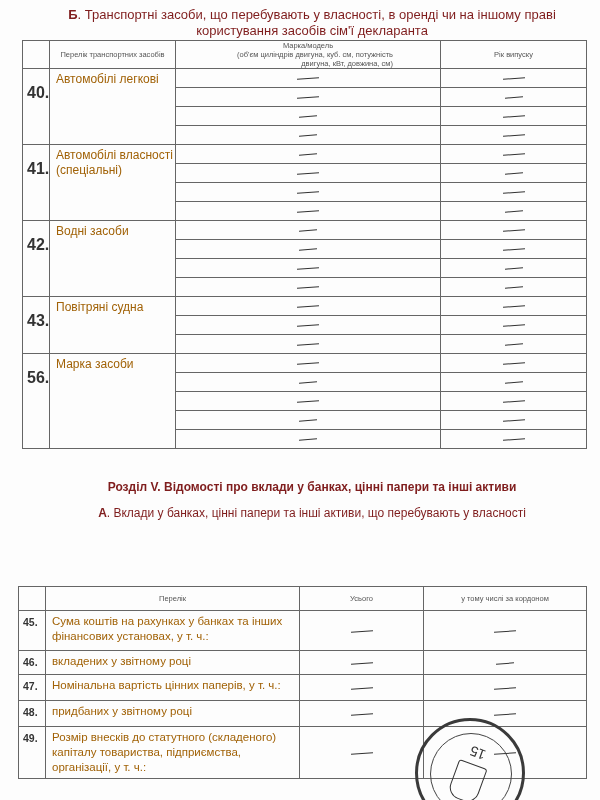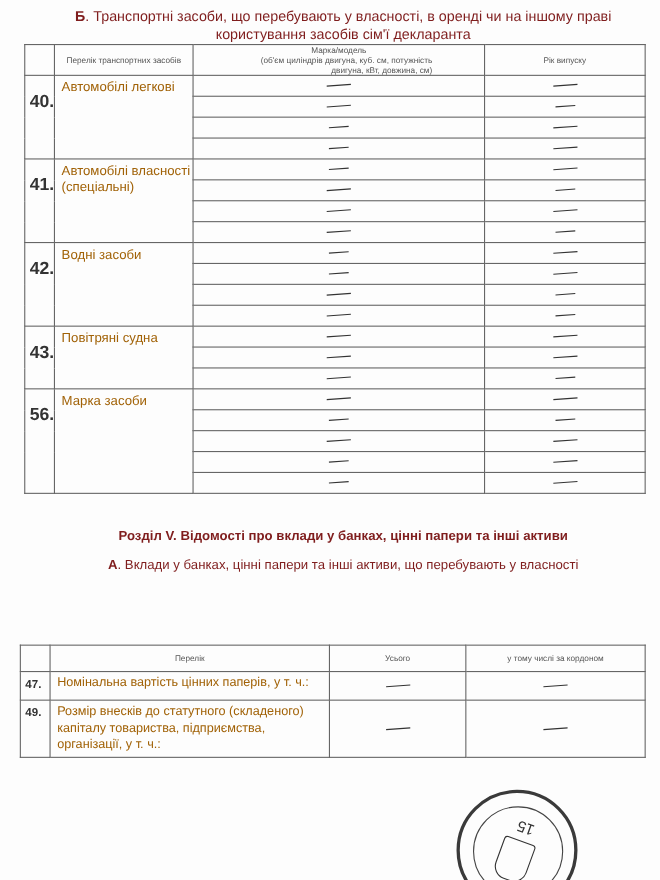--- a/index.html
+++ b/index.html
@@ -174,23 +174,41 @@
       <col style="width:124px">
       <col style="width:163px">
     </colgroup>
   <tbody>
       <tr style="height:24px;">
     <th></th>
     <th>Перелік</th>
     <th>Усього</th>
     <th>у тому числі за кордоном</th>
   </tr>
+  <tr style="height:40px;">
+    <td class="num">45.</td>
+    <td class="lbl">Сума коштів на рахунках у банках та інших фінансових установах, у т. ч.:</td>
+    <td class="val"><span class="dash"></span></td>
+    <td class="val"><span class="dash"></span></td>
+  </tr>
+  <tr style="height:24px;">
+    <td class="num">46.</td>
+    <td class="lbl">вкладених у звітному році</td>
+    <td class="val"><span class="dash"></span></td>
+    <td class="val"><span class="dash short"></span></td>
+  </tr>
   <tr style="height:26px;">
     <td class="num">47.</td>
     <td class="lbl">Номінальна вартість цінних паперів, у т. ч.:</td>
+    <td class="val"><span class="dash"></span></td>
+    <td class="val"><span class="dash"></span></td>
+  </tr>
+  <tr style="height:26px;">
+    <td class="num">48.</td>
+    <td class="lbl">придбаних у звітному році</td>
     <td class="val"><span class="dash"></span></td>
     <td class="val"><span class="dash"></span></td>
   </tr>
   <tr style="height:52px;">
     <td class="num">49.</td>
     <td class="lbl">Розмір внесків до статутного (складеного) капіталу товариства, підприємства, організації, у т. ч.:</td>
     <td class="val"><span class="dash"></span></td>
     <td class="val"><span class="dash"></span></td>
   </tr>
 </tbody>

